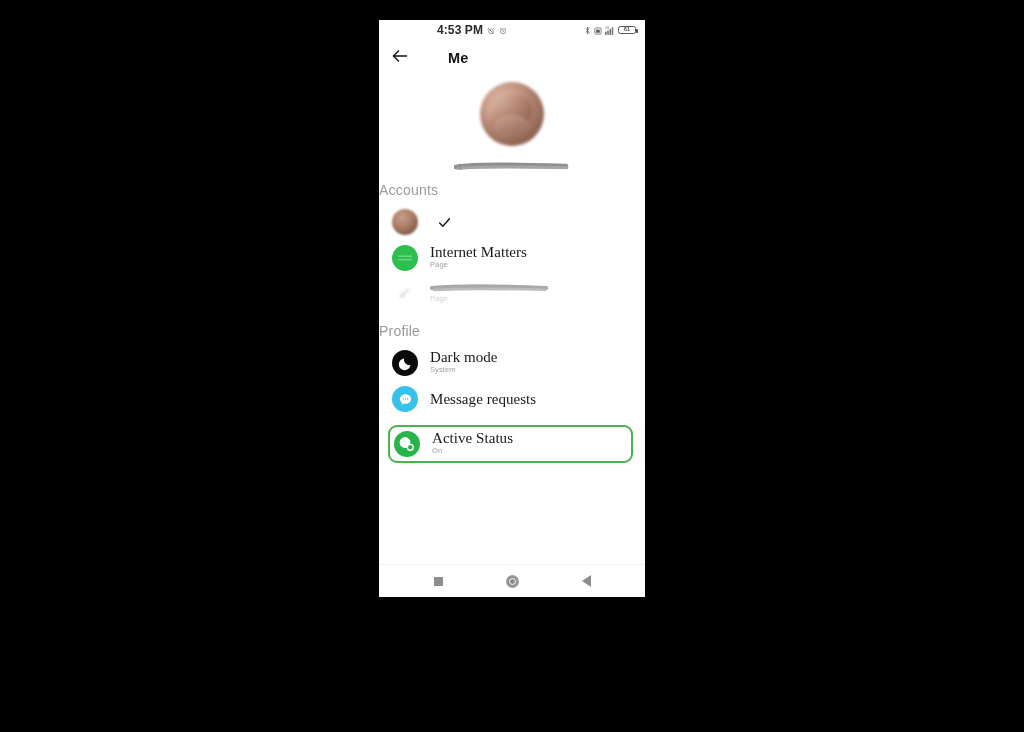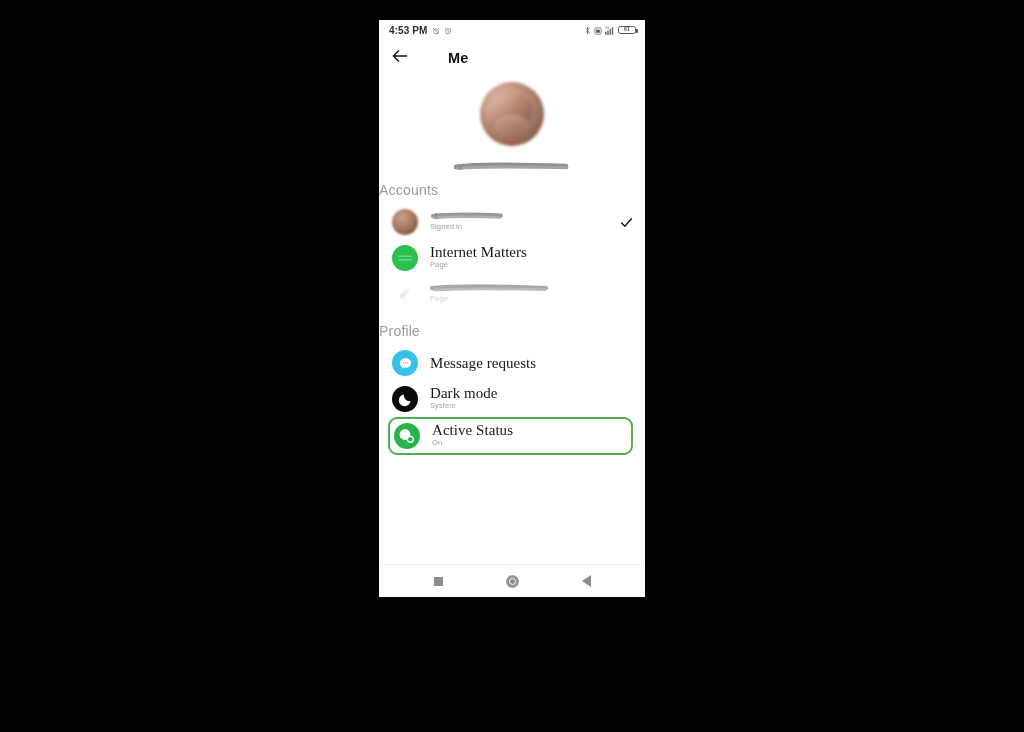--- a/index.html
+++ b/index.html
@@ -38,24 +38,25 @@
     padding: 0 9px 0 10px;
     box-sizing: border-box;
     background: #ffffff;
   }
   .status-left {
     display: flex;
     align-items: center;
     gap: 4px;
   }
   .status-time {
-    font-size: 10px;
+    font-size: 12px;
     color: #2b2b2b;
     font-weight: bold;
     letter-spacing: 0.1px;
+    margin-left: 48px;
   }
   .status-right {
     display: flex;
     align-items: center;
     gap: 3px;
   }
   .sicon { display: block; }
   .battery-box {
     display: flex;
     align-items: center;
@@ -238,21 +239,21 @@
   .avatar-purple { background: #8a4fbf; }
   .avatar-black { background: #0a0a0a; }
   .avatar-cyan { background: #37c2ec; }
   .avatar-green2 { background: #28b44a; }
   .avatar-red { background: #ec4a45; }
 
   
   .row.highlighted {
     border: 2px solid #4cb150;
     border-radius: 9px;
-    margin: 0 12px 0 9px;
+    margin: 8px 12px 0 9px;
     padding-left: 4px;
     padding-right: 8px;
     min-height: 34px;
   }
 
   
   .nav-bar {
     flex: 0 0 32px;
     height: 32px;
     background: #ffffff;
@@ -369,30 +370,20 @@
           <path d="M4 6.5 C30 4, 70 5, 113 5.8" stroke="#a5a5a5" stroke-width="3" fill="none" stroke-linecap="round"></path>
           <path d="M5 3 C8 1, 4 6, 8 7" stroke="#8f8f8f" stroke-width="1.6" fill="none"></path>
         </svg>
       </div>
     </div>
 
     <div class="section-label">Accounts</div>
 
     <div class="row">
       <div class="row-avatar avatar-photo-blur"></div>
-      <div class="row-text">
-        <div class="row-title">
-          <svg class="redact-bar" width="74" height="9" viewBox="0 0 74 9" preserveAspectRatio="none">
-            <path d="M3 4 C22 1.5, 50 2.5, 71 3.5" stroke="#9a9a9a" stroke-width="4" fill="none" stroke-linecap="round"></path>
-            <path d="M4 6 C26 4, 52 4.8, 70 5.5" stroke="#b0b0b0" stroke-width="2.6" fill="none" stroke-linecap="round"></path>
-            <path d="M5 2 C8 0.5, 4 5, 8 6.5" stroke="#8f8f8f" stroke-width="1.4" fill="none"></path>
-          </svg>
-        </div>
-        <div class="row-sub">Signed in</div>
-      </div>
       <div class="row-trailing">
         <svg width="13" height="11" viewBox="0 0 16 13" fill="none" stroke="#1a1a1a" stroke-width="1.8" stroke-linecap="round" stroke-linejoin="round">
           <path d="M2 7 L6 11 L14 2"></path>
         </svg>
       </div>
     </div>
 
     <div class="row">
       <div class="row-avatar avatar-green">
         <svg width="26" height="26" viewBox="0 0 26 26">
@@ -423,47 +414,47 @@
         </div>
         <div class="row-sub" style="opacity:0.45;filter:blur(0.6px)">Page</div>
       </div>
       <div class="row-trailing"></div>
     </div>
 
 
     <div class="section-label">Profile</div>
 
     <div class="row">
+      <div class="row-avatar avatar-black">
+        <svg width="15" height="15" viewBox="0 0 24 24" fill="#ffffff">
+          <path d="M20 14.5 A9 9 0 0 1 9.5 4 A9.4 9.4 0 1 0 20 14.5 Z"></path>
+        </svg>
+      </div>
+      <div class="row-text">
+        <div class="row-title">Dark mode</div>
+        <div class="row-sub">System</div>
+      </div>
+      <div class="row-trailing"></div>
+    </div>
+
+    <div class="row">
       <div class="row-avatar avatar-cyan">
         <svg width="15" height="15" viewBox="0 0 24 24">
           <path d="M12 3.5 C6.8 3.5 3 7 3 11.2 C3 13.6 4.3 15.7 6.3 17 L5.6 20.2 L9 18.5 C9.9 18.7 10.9 18.9 12 18.9 C17.2 18.9 21 15.4 21 11.2 C21 7 17.2 3.5 12 3.5 Z" fill="#ffffff"></path>
           <circle cx="8.6" cy="11.2" r="1.1" fill="#37c2ec"></circle>
           <circle cx="12" cy="11.2" r="1.1" fill="#37c2ec"></circle>
           <circle cx="15.4" cy="11.2" r="1.1" fill="#37c2ec"></circle>
         </svg>
       </div>
       <div class="row-text">
         <div class="row-title">Message requests</div>
       </div>
       <div class="row-trailing"></div>
     </div>
 
-    <div class="row">
-      <div class="row-avatar avatar-black">
-        <svg width="15" height="15" viewBox="0 0 24 24" fill="#ffffff">
-          <path d="M20 14.5 A9 9 0 0 1 9.5 4 A9.4 9.4 0 1 0 20 14.5 Z"></path>
-        </svg>
-      </div>
-      <div class="row-text">
-        <div class="row-title">Dark mode</div>
-        <div class="row-sub">System</div>
-      </div>
-      <div class="row-trailing"></div>
-    </div>
-
     <div class="row highlighted">
       <div class="row-avatar avatar-green2">
         <svg width="26" height="26" viewBox="0 0 26 26">
           <circle cx="11" cy="11.5" r="5.4" fill="#ffffff"></circle>
           <circle cx="16.3" cy="16.3" r="3.6" fill="#ffffff"></circle>
           <circle cx="16.3" cy="16.3" r="2.2" fill="#28b44a"></circle>
         </svg>
       </div>
       <div class="row-text">
         <div class="row-title">Active Status</div>

